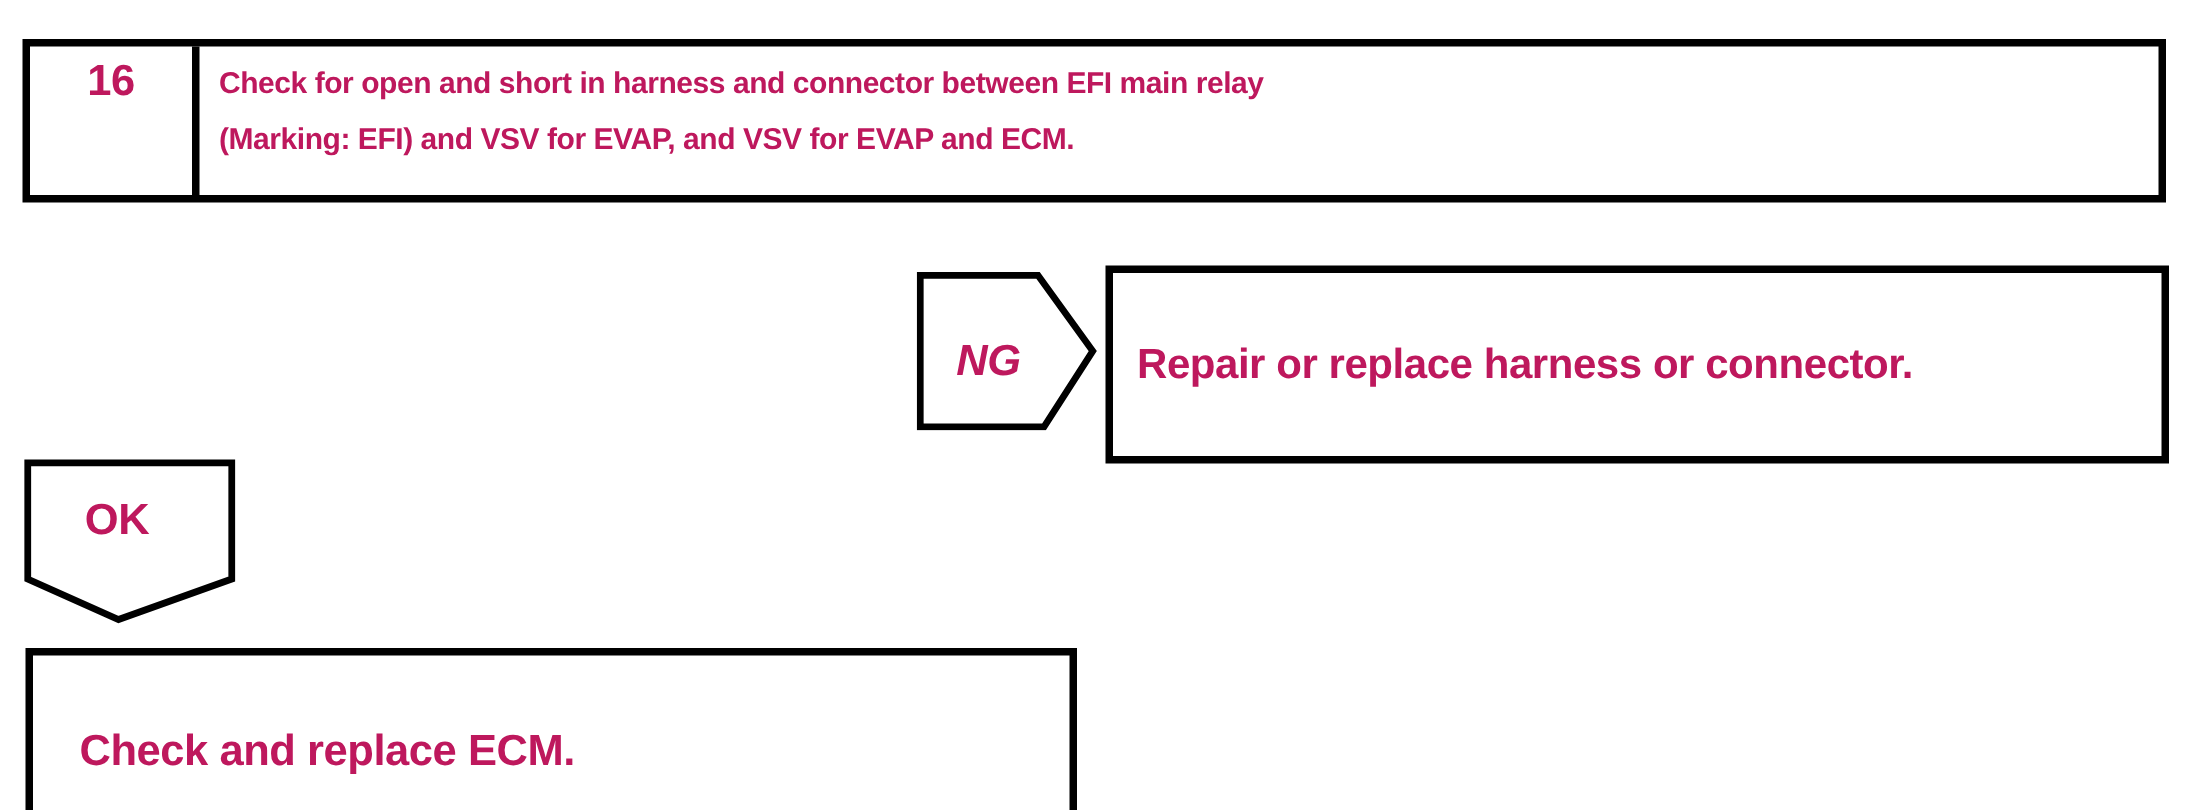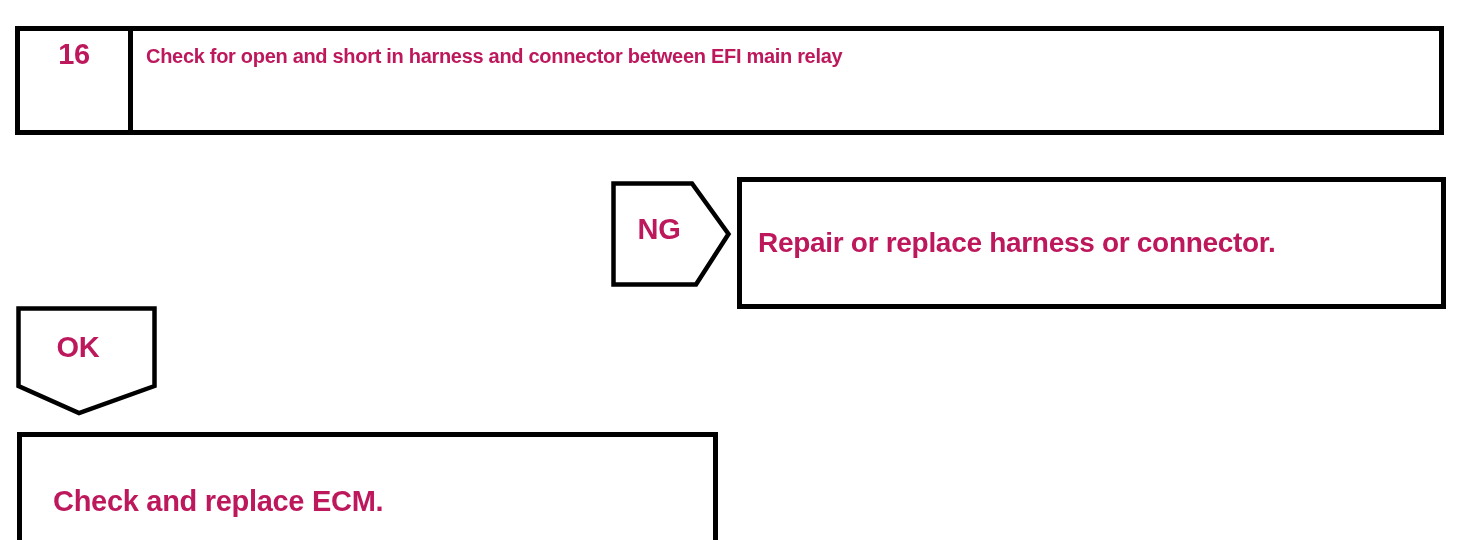--- a/index.html
+++ b/index.html
@@ -65,21 +65,21 @@
   .connector-label {
     position: absolute;
     display: flex;
     align-items: center;
     justify-content: center;
     font-size: 29px;
     font-weight: 700;
     letter-spacing: -0.3px;
   }
   .ng-connector { left: 611px; top: 166px; width: 122px; height: 106px; }
-  .ng-connector .connector-label { left: 0; top: 0; width: 96px; height: 96px; }
+  .ng-connector .connector-label { left: 0; top: 12px; width: 96px; height: 96px; font-style: italic; }
   .ok-connector { left: 16px; top: 291px; width: 142px; height: 112px; }
   .ok-connector .connector-label { left: 0; top: 0; width: 124px; height: 82px; }
 
   
   .action-box {
     position: absolute;
     border: 5px solid #000;
     box-sizing: border-box;
     display: flex;
     align-items: center;
@@ -107,20 +107,21 @@
 </style>
 </head>
 <body>
 
 <div class="canvas">
 
   <div class="step-box">
     <div class="step-number">16</div>
     <div class="step-text">
       <div>Check for open and short in harness and connector between EFI main relay</div>
+      <div>(Marking: EFI) and VSV for EVAP, and VSV for EVAP and ECM.</div>
     </div>
   </div>
 
   <div class="connector ng-connector">
     <svg width="122" height="106" viewBox="0 0 122 106">
       <polygon points="2.5,2.5 81,2.5 117.5,53 85,103.5 2.5,103.5" fill="#ffffff" stroke="#000000" stroke-width="4.5"></polygon>
     </svg>
     <div class="connector-label">NG</div>
   </div>
 

